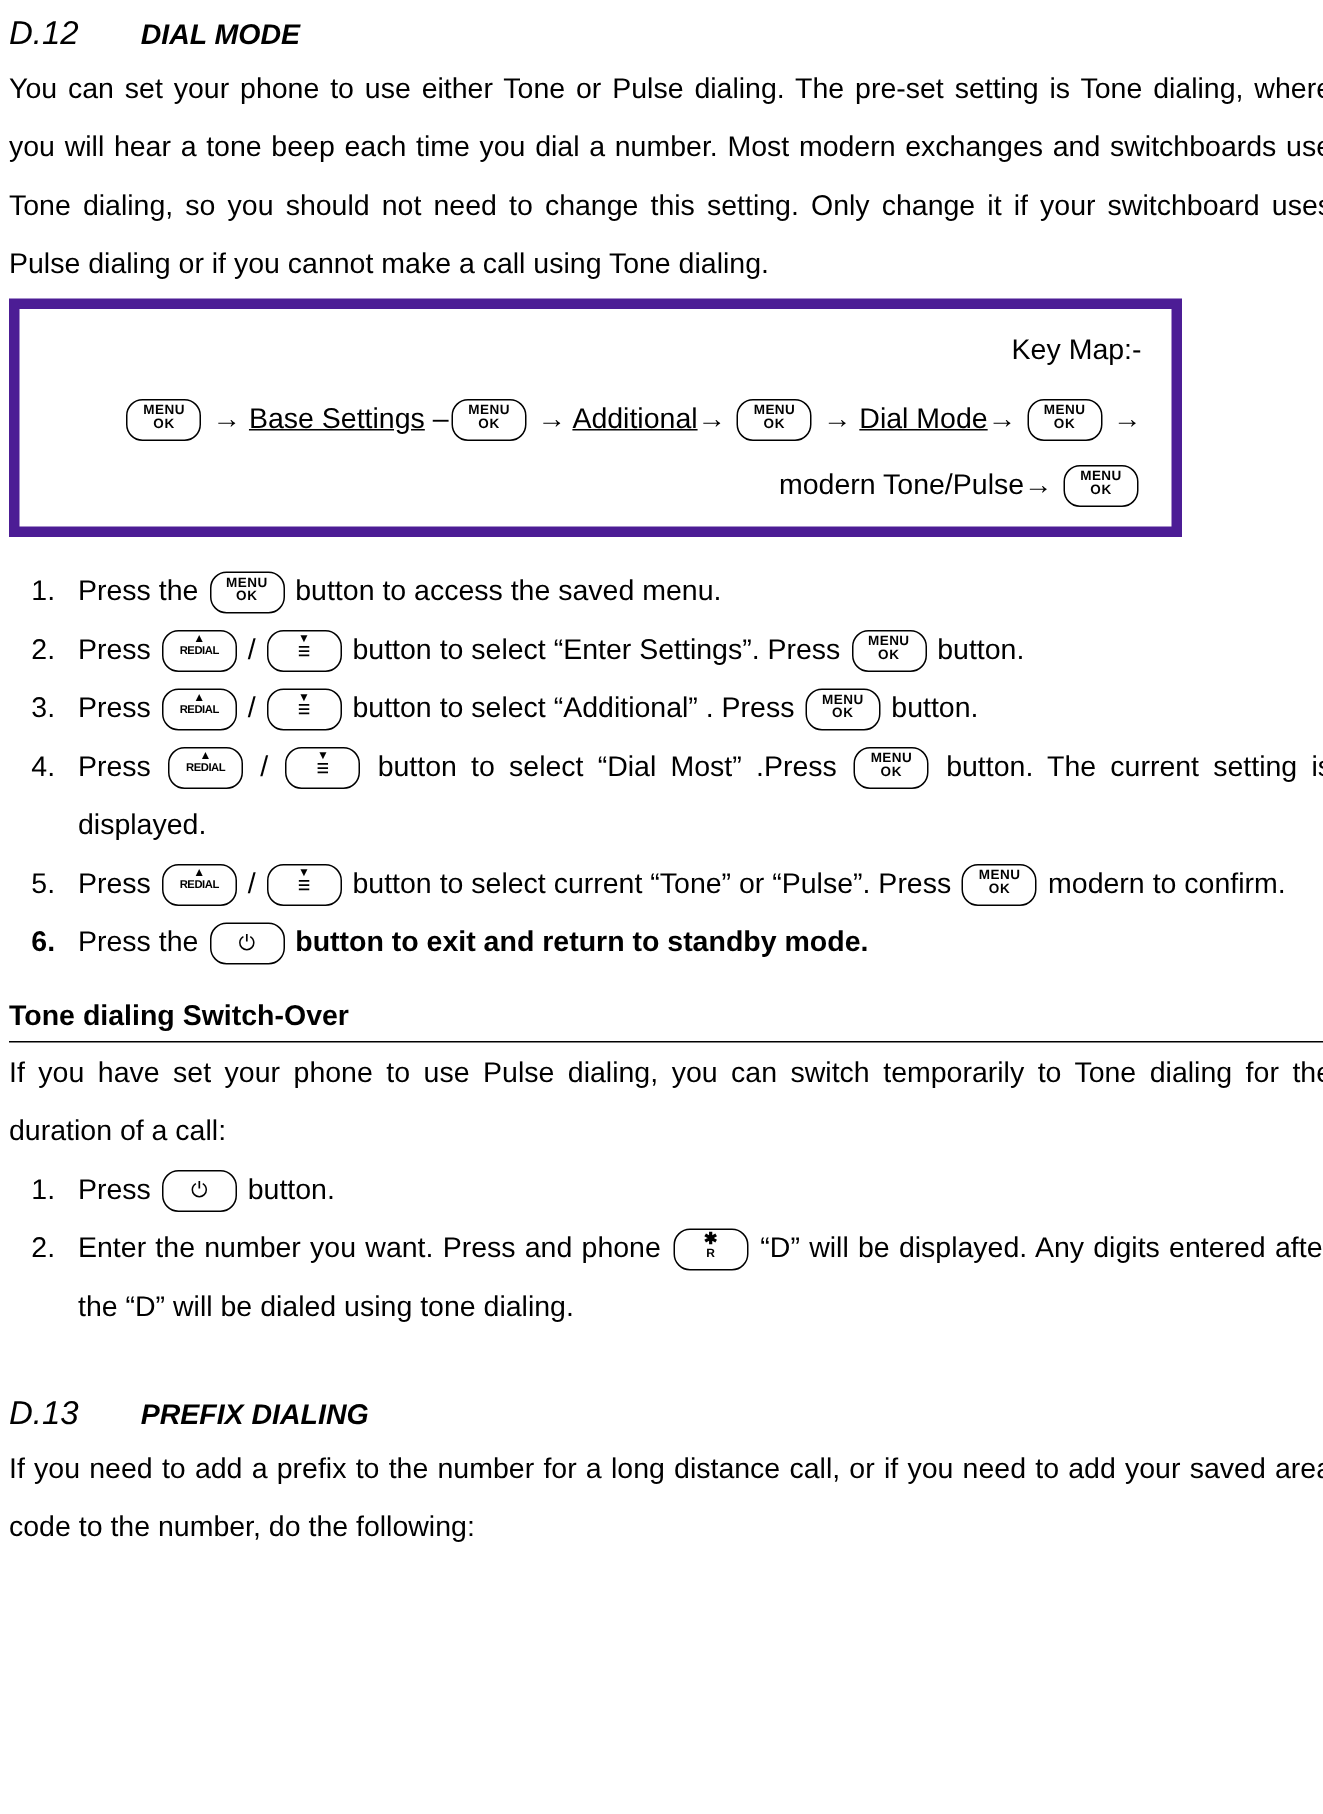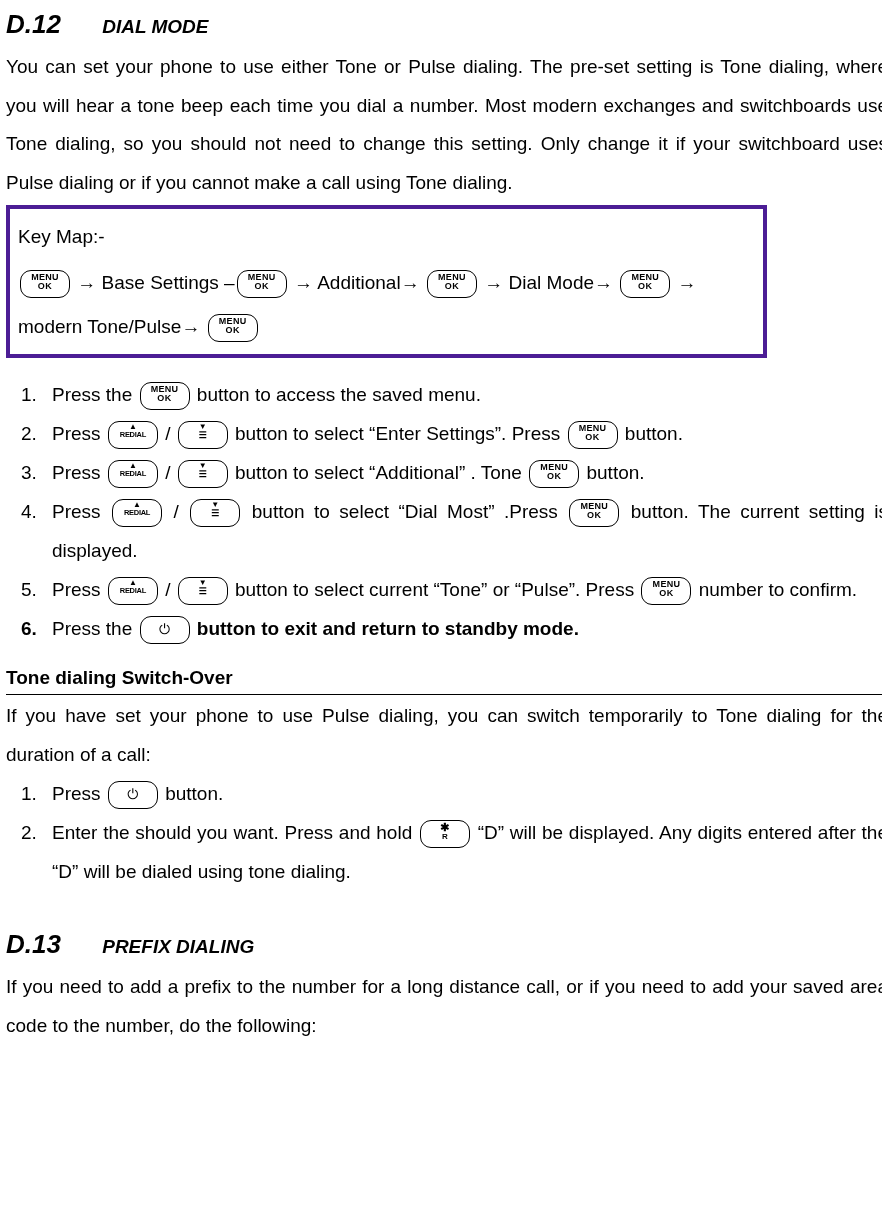--- a/index.html
+++ b/index.html
@@ -10,45 +10,47 @@
     font-size: 19px;
     line-height: 2.05;
     color: #000;
   }
   .section-heading {
     font-weight: bold;
     line-height: 1.6;
     margin-bottom: 2px;
   }
   .section-num {
-    font-size: 26px;
+    font-size: 22px;
     font-style: italic;
-    font-weight: bold;
+    font-weight: normal;
   }
   .section-title {
     font-size: 19px;
     font-style: italic;
     font-weight: bold;
     margin-left: 36px;
   }
   .intro {
     text-align: justify;
     margin-bottom: 2px;
   }
   .keymap-box {
-    border: 4px solid #4c1d95;
-    padding: 6px 5px 6px 8px;
+    border: 7px solid #4c1d95;
+    padding: 6px 20px 6px 8px;
     width: 740px;
     line-height: 2.3;
+    text-align: right;
   }
   .box-label {
     display: block;
     margin-bottom: 2px;
   }
   .underline {
+    text-decoration: underline;
   }
   .icon-btn {
     display: inline-block;
     border: 1.5px solid #000;
     border-radius: 11px;
     min-width: 40px;
     height: 24px;
     vertical-align: middle;
     text-align: center;
     font-family: Arial, sans-serif;
@@ -181,42 +183,42 @@
 </div>
 
 <ol class="steps">
   <li>
     <span>Press the </span><span class="icon-btn menu"></span><span> button to access the saved menu.</span>
   </li>
   <li>
     <span>Press </span><span class="icon-btn up"></span> / <span class="icon-btn down"></span><span> button to select “Enter Settings”. Press </span><span class="icon-btn menu"></span><span> button.</span>
   </li>
   <li>
-    <span>Press </span><span class="icon-btn up"></span> / <span class="icon-btn down"></span><span> button to select “Additional” . Tone </span><span class="icon-btn menu"></span><span> button.</span>
+    <span>Press </span><span class="icon-btn up"></span> / <span class="icon-btn down"></span><span> button to select “Additional” . Press </span><span class="icon-btn menu"></span><span> button.</span>
   </li>
   <li>
     <span>Press </span><span class="icon-btn up"></span> / <span class="icon-btn down"></span><span> button to select “Dial Most” .Press </span><span class="icon-btn menu"></span><span> button. The current setting is displayed.</span>
   </li>
   <li>
-    <span>Press </span><span class="icon-btn up"></span> / <span class="icon-btn down"></span><span> button to select current “Tone” or “Pulse”. Press </span><span class="icon-btn menu"></span><span> number to confirm.</span>
+    <span>Press </span><span class="icon-btn up"></span> / <span class="icon-btn down"></span><span> button to select current “Tone” or “Pulse”. Press </span><span class="icon-btn menu"></span><span> modern to confirm.</span>
   </li>
   <li class="bold">
     <span style="font-weight:normal">Press the </span><span class="icon-btn power"><span class="handset"></span></span><span style="font-weight:bold"> button to exit and return to standby mode.</span>
   </li>
 </ol>
 
 <div class="sub-heading">Tone dialing Switch-Over</div>
 <div class="outro">If you have set your phone to use Pulse dialing, you can switch temporarily to Tone dialing for the duration of a call:</div>
 
 <ol class="steps" style="margin-top:0">
   <li>
     <span>Press </span><span class="icon-btn power"><span class="handset"></span></span><span> button.</span>
   </li>
   <li>
-    <span>Enter the should you want. Press and hold </span><span class="icon-btn star"></span><span> “D” will be displayed. Any digits entered after the “D” will be dialed using tone dialing.</span>
+    <span>Enter the number you want. Press and phone </span><span class="icon-btn star"></span><span> “D” will be displayed. Any digits entered after the “D” will be dialed using tone dialing.</span>
   </li>
 </ol>
 
 <div class="spacer-big"></div>
 
 <div class="section-heading">
   <span class="section-num">D.13</span>
   <span class="section-title">PREFIX DIALING</span>
 </div>
 <div class="outro">If you need to add a prefix to the number for a long distance call, or if you need to add your saved area code to the number, do the following:</div>

